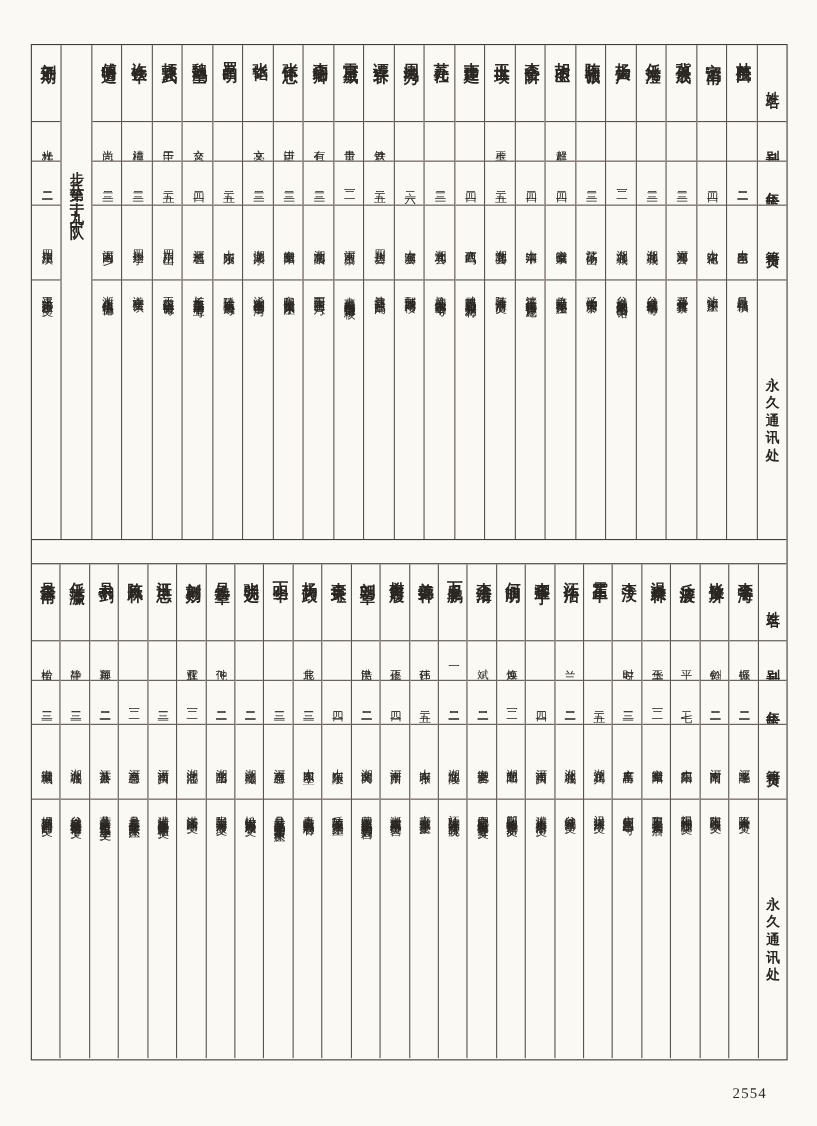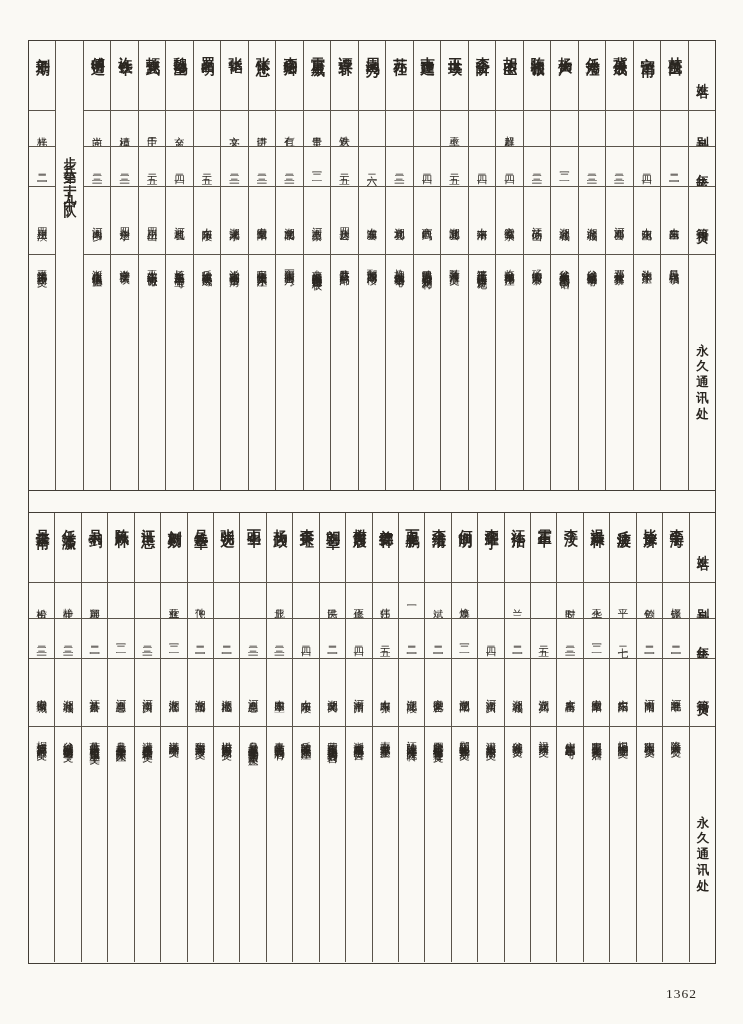--- a/index.html
+++ b/index.html
@@ -924,13 +924,13 @@
         <div class="band b-native">
           <div class="vtext">安徽桐城</div>
         </div>
         <div class="band b-addr">
           <div class="vtext">桐城庐江罗昌河邮交</div>
         </div>
       </div>
     </div>
 </div>
 
-<div class="page-number">1362</div>
+<div class="page-number">2554</div>
 
 </body></html>

